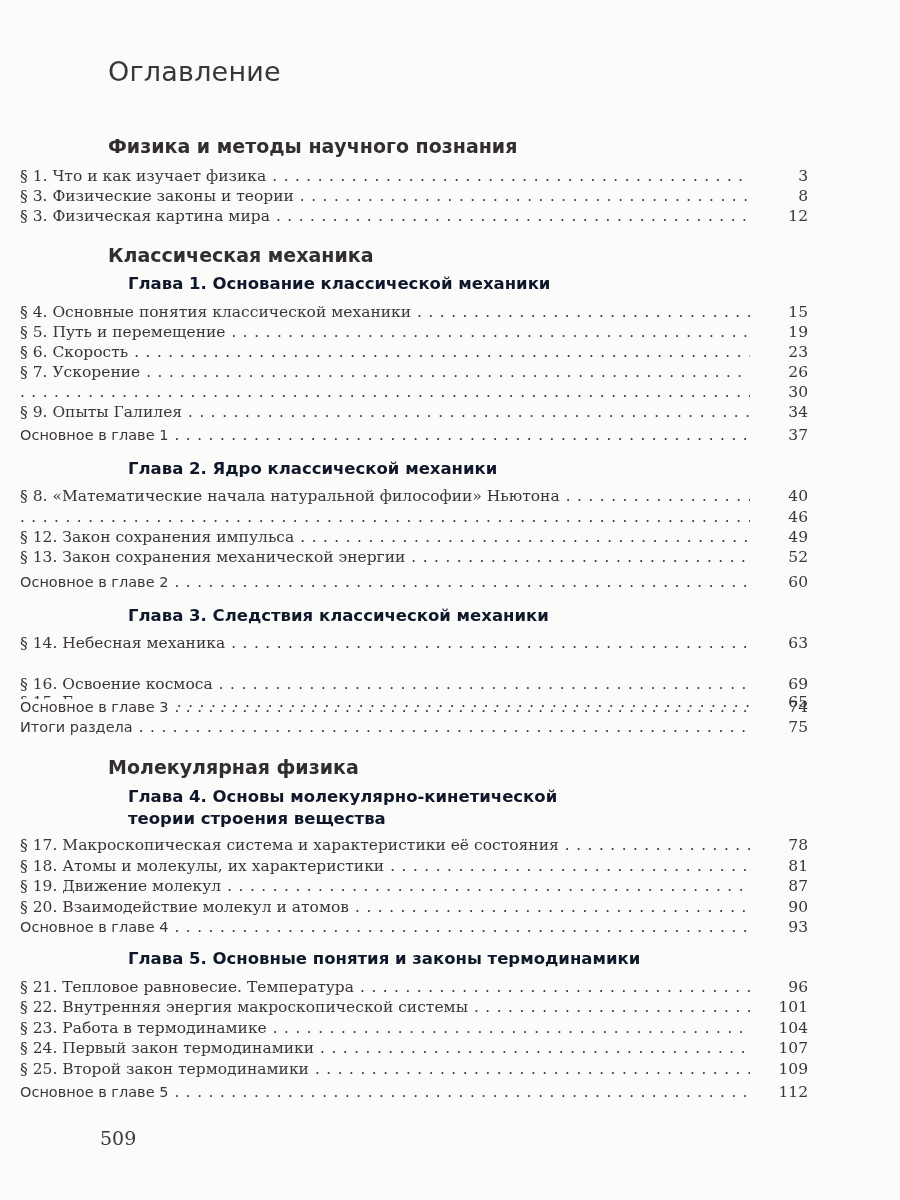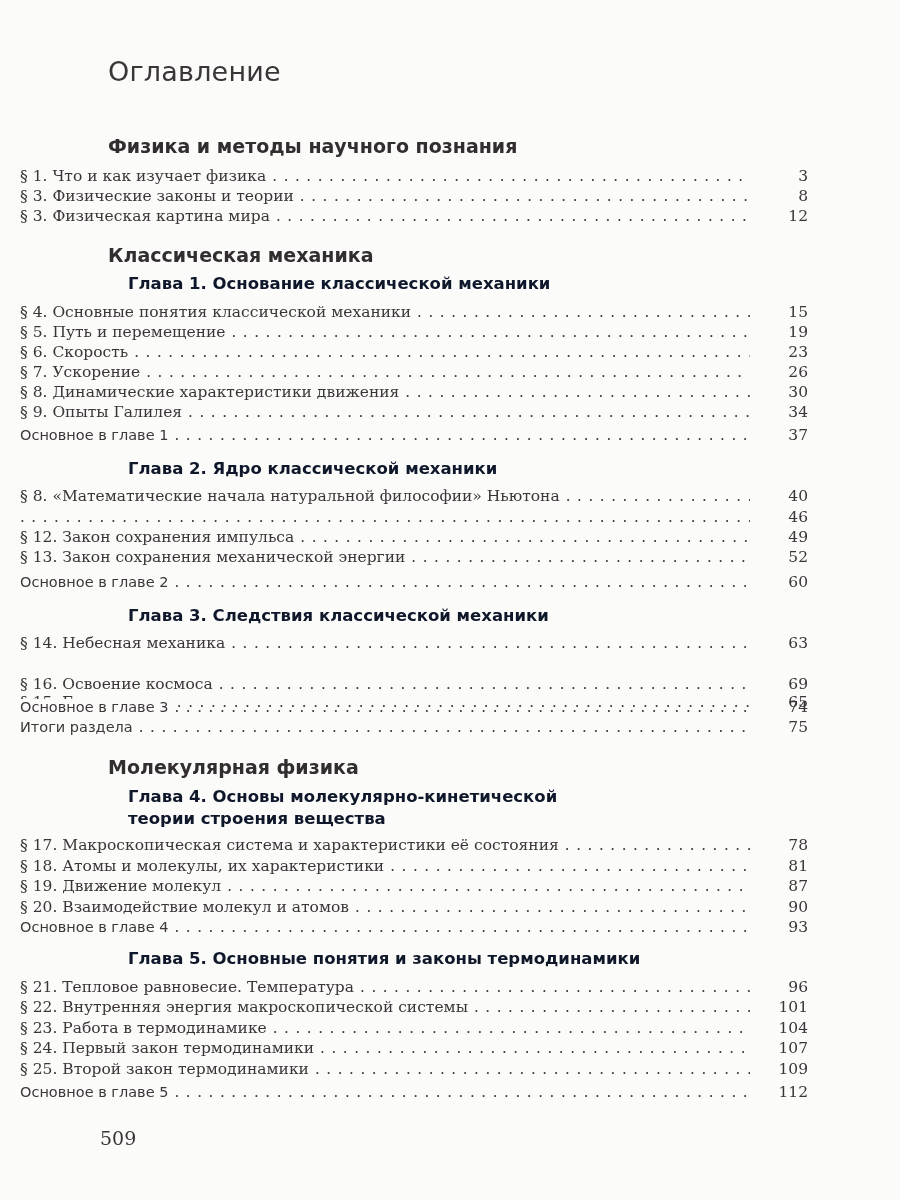--- a/index.html
+++ b/index.html
@@ -90,21 +90,20 @@
       <span class="label">§ 6. Скорость</span>
       <span class="dots">....................................................................................................</span>
       <span class="pg">23</span>
     </div>
   <div class="row" style="top:362px">
       <span class="label">§ 7. Ускорение</span>
       <span class="dots">....................................................................................................</span>
       <span class="pg">26</span>
     </div>
   <div class="row" style="top:382px">
-      <span class="label">§ 8. Динамические характеристики движения</span>
       <span class="dots">....................................................................................................</span>
       <span class="pg">30</span>
     </div>
   <div class="row" style="top:402px">
       <span class="label">§ 9. Опыты Галилея</span>
       <span class="dots">....................................................................................................</span>
       <span class="pg">34</span>
     </div>
   <div class="row sans" style="top:425px">
       <span class="label">Основное в главе 1</span>

